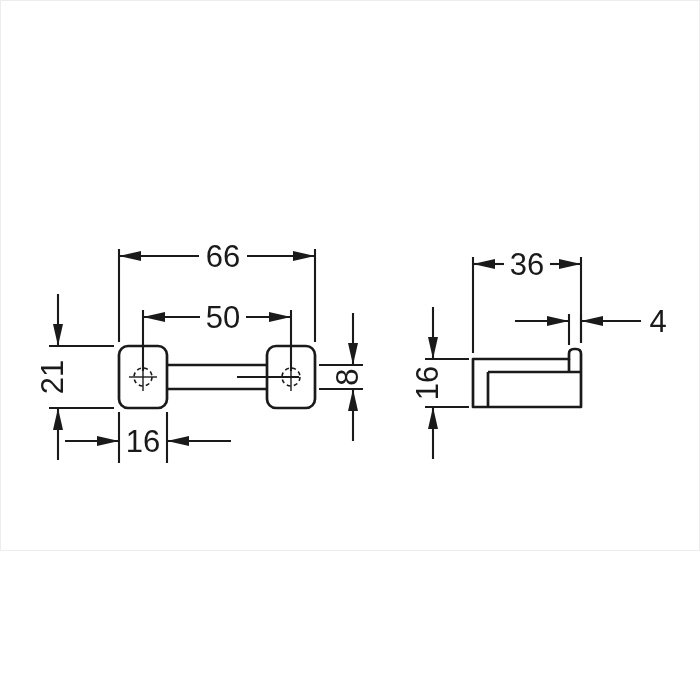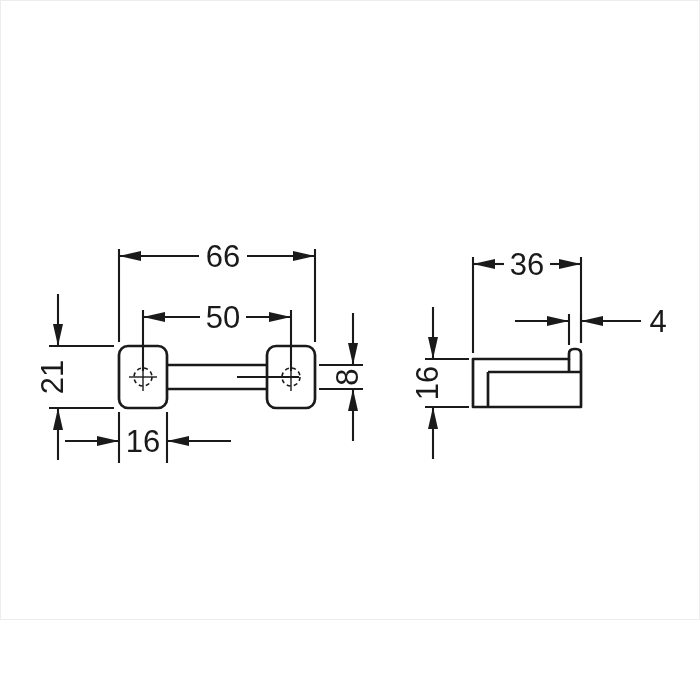--- a/index.html
+++ b/index.html
@@ -4,21 +4,21 @@
 <style>
   html, body {
     margin: 0;
     padding: 0;
     background: #ffffff;
     font-family: "Liberation Sans", sans-serif;
   }
   .canvas {
     position: relative;
     width: 700px;
-    height: 620px;
+    height: 551px;
     background: #ffffff;
     border: 1px solid #ededed;
     box-sizing: border-box;
     overflow: hidden;
   }
   svg text {
     font-family: "Liberation Sans", "DejaVu Sans", sans-serif;
     font-size: 31px;
     fill: #1a1a1a;
   }

